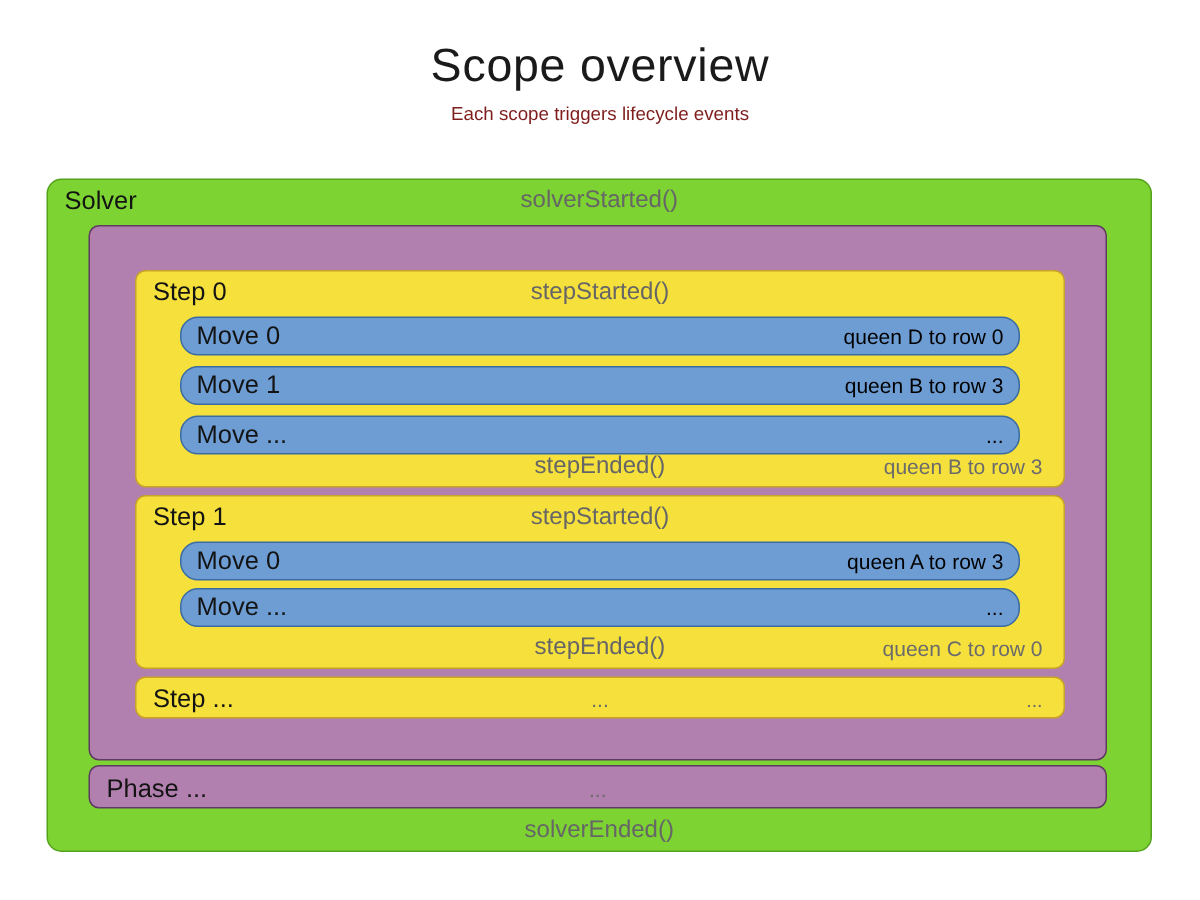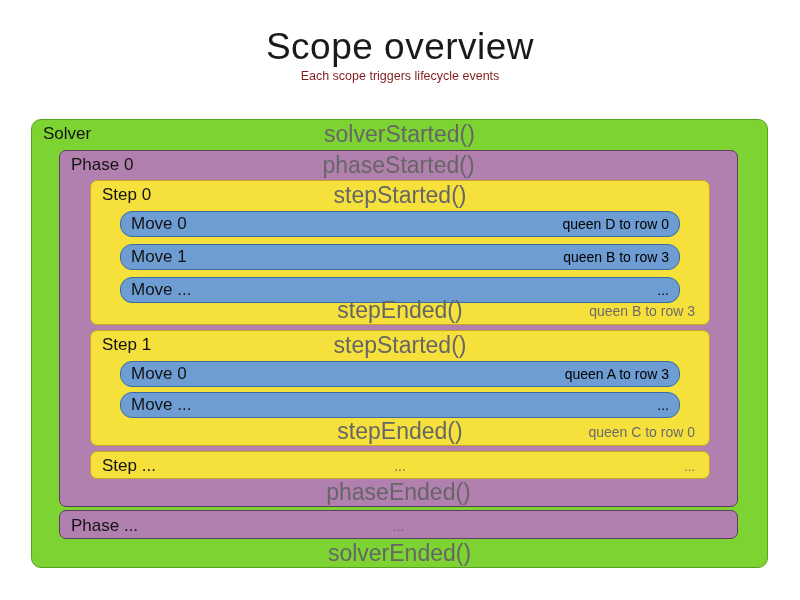--- a/index.html
+++ b/index.html
@@ -3,21 +3,21 @@
 <meta charset="utf-8">
 <style>
   html,body{margin:0;padding:0;}
   body{
     width:800px;height:600px;background:#ffffff;
     font-family:"Liberation Sans", sans-serif;
     position:relative;overflow:hidden;
   }
   .title{
     position:absolute;top:26px;left:0;width:800px;
-    text-align:center;font-size:37px;color:#1a1a1a;letter-spacing:0.5px;
+    text-align:center;font-size:31px;color:#1a1a1a;letter-spacing:0.5px;
   }
   .subtitle{
     position:absolute;top:69px;left:0;width:800px;
     text-align:center;font-size:12.5px;color:#7f1d1d;
   }
   .box{position:absolute;box-sizing:border-box;}
   .solver{
     left:31px;top:119px;width:737px;height:449px;
     background:#7cd332;border:1px solid #55a31c;border-radius:10px;
   }
@@ -42,21 +42,21 @@
     position:absolute;left:0;top:0;width:100%;height:28px;
     display:flex;align-items:center;
   }
   .botrow{
     position:absolute;left:0;bottom:0;width:100%;height:27px;
     display:flex;align-items:center;
   }
   .lbl{font-size:17px;color:#131313;padding-left:11px;white-space:nowrap;z-index:2;}
   .lc{
     position:absolute;left:0;width:100%;text-align:center;
-    font-size:23px;color:#666666;z-index:1;
+    font-size:16px;color:#666666;z-index:1;
   }
   .note{font-size:14px;color:#000000;white-space:nowrap;}
   .note-right{position:absolute;right:14px;font-size:14px;color:#6b6b6b;}
   .dots-center{
     position:absolute;left:0;width:100%;text-align:center;
     font-size:14px;color:#6b6b6b;
   }
   .dots-right{position:absolute;right:14px;font-size:13px;color:#6b6b6b;}
 </style>
 </head>
@@ -65,24 +65,20 @@
 <div class="title">Scope overview</div>
 <div class="subtitle">Each scope triggers lifecycle events</div>
 
 <div class="box solver">
   <div class="toprow">
     <span class="lbl">Solver</span>
     <span class="lc">solverStarted()</span>
   </div>
 
   <div class="box phase phase0">
-    <div class="toprow">
-      <span class="lbl">Phase 0</span>
-      <span class="lc">phaseStarted()</span>
-    </div>
 
     <div class="box step step0">
       <div class="toprow">
         <span class="lbl">Step 0</span>
         <span class="lc">stepStarted()</span>
       </div>
       <div class="move" style="top:30px">
         <span class="lbl" style="padding-left:0">Move 0</span>
         <span class="note">queen D to row 0</span>
       </div>
@@ -120,23 +116,20 @@
     </div>
 
     <div class="box step stepdots">
       <div class="toprow" style="height:28px">
         <span class="lbl">Step ...</span>
         <span class="dots-center">...</span>
         <span class="dots-right">...</span>
       </div>
     </div>
 
-    <div class="botrow">
-      <span class="lc">phaseEnded()</span>
-    </div>
   </div>
 
   <div class="box phase phasedots">
     <div class="toprow" style="height:29px">
       <span class="lbl">Phase ...</span>
       <span class="dots-center">...</span>
     </div>
   </div>
 
   <div class="botrow">

